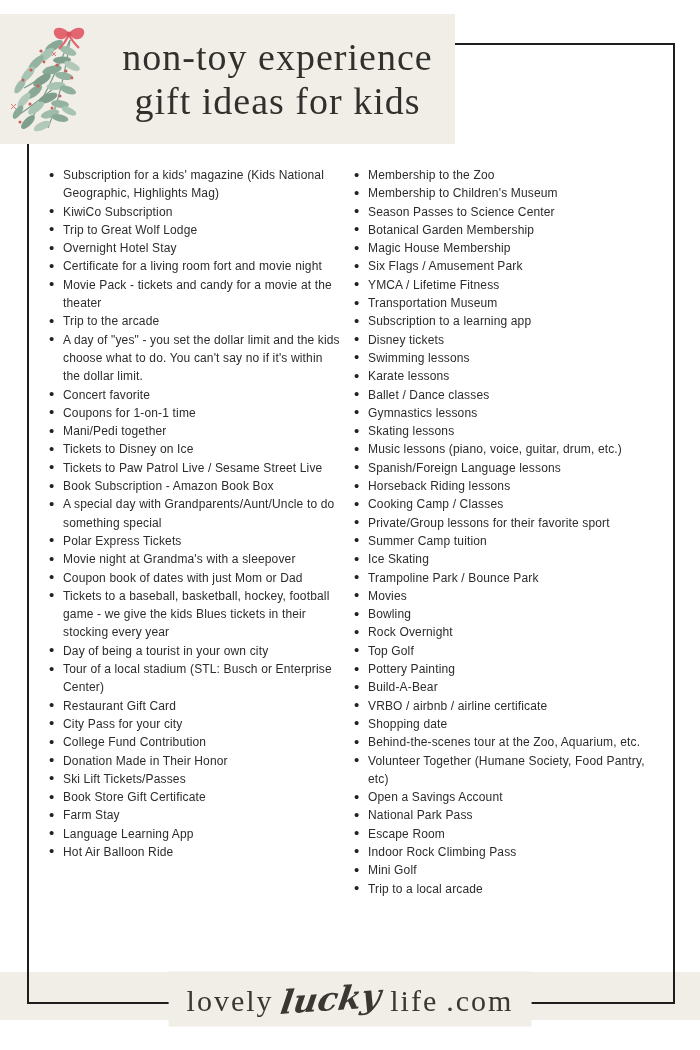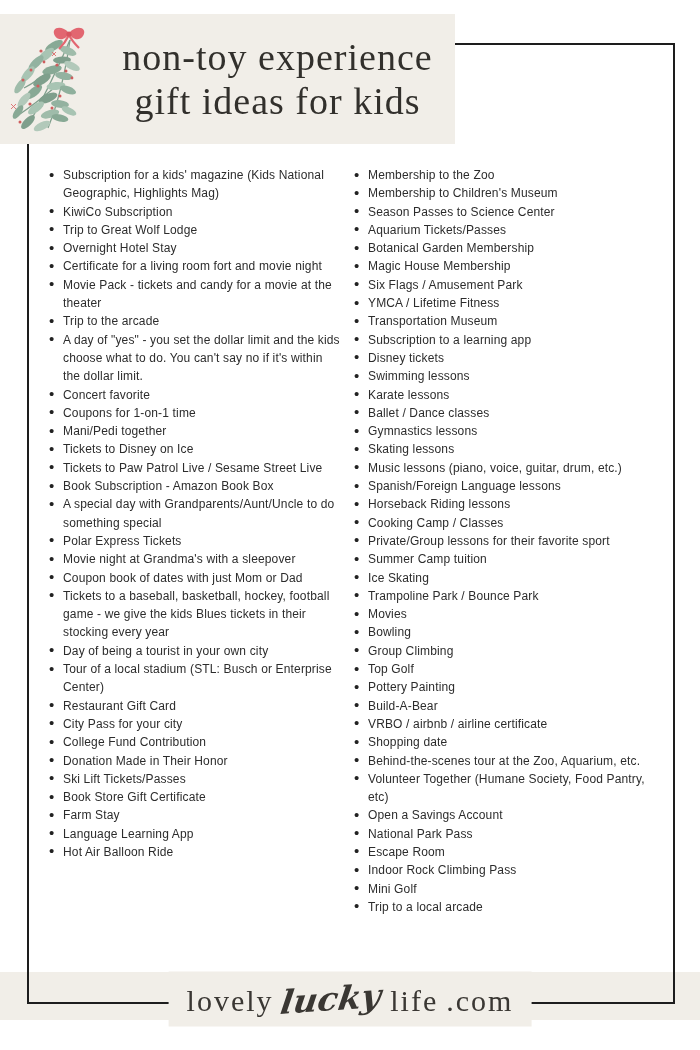--- a/index.html
+++ b/index.html
@@ -160,21 +160,20 @@
         <li>Ski Lift Tickets/Passes</li>
         <li>Book Store Gift Certificate</li>
         <li>Farm Stay</li>
         <li>Language Learning App</li>
         <li>Hot Air Balloon Ride</li>
       </ul>
     <ul id="col-right" class="col col-right">
         <li>Membership to the Zoo</li>
         <li>Membership to Children's Museum</li>
         <li>Season Passes to Science Center</li>
-        <li>Aquarium Tickets/Passes</li>
         <li>Botanical Garden Membership</li>
         <li>Magic House Membership</li>
         <li>Six Flags / Amusement Park</li>
         <li>YMCA / Lifetime Fitness</li>
         <li>Transportation Museum</li>
         <li>Subscription to a learning app</li>
         <li>Disney tickets</li>
         <li>Swimming lessons</li>
         <li>Karate lessons</li>
         <li>Ballet / Dance classes</li>
@@ -183,21 +182,21 @@
         <li>Music lessons (piano, voice, guitar, drum, etc.)</li>
         <li>Spanish/Foreign Language lessons</li>
         <li>Horseback Riding lessons</li>
         <li>Cooking Camp / Classes</li>
         <li>Private/Group lessons for their favorite sport</li>
         <li>Summer Camp tuition</li>
         <li>Ice Skating</li>
         <li>Trampoline Park / Bounce Park</li>
         <li>Movies</li>
         <li>Bowling</li>
-        <li>Group Climbing</li>
+        <li>Rock Overnight</li>
         <li>Top Golf</li>
         <li>Pottery Painting</li>
         <li>Build-A-Bear</li>
         <li>VRBO / airbnb / airline certificate</li>
         <li>Shopping date</li>
         <li>Behind-the-scenes tour at the Zoo, Aquarium, etc.</li>
         <li>Volunteer Together (Humane Society, Food Pantry, etc)</li>
         <li>Open a Savings Account</li>
         <li>National Park Pass</li>
         <li>Escape Room</li>

